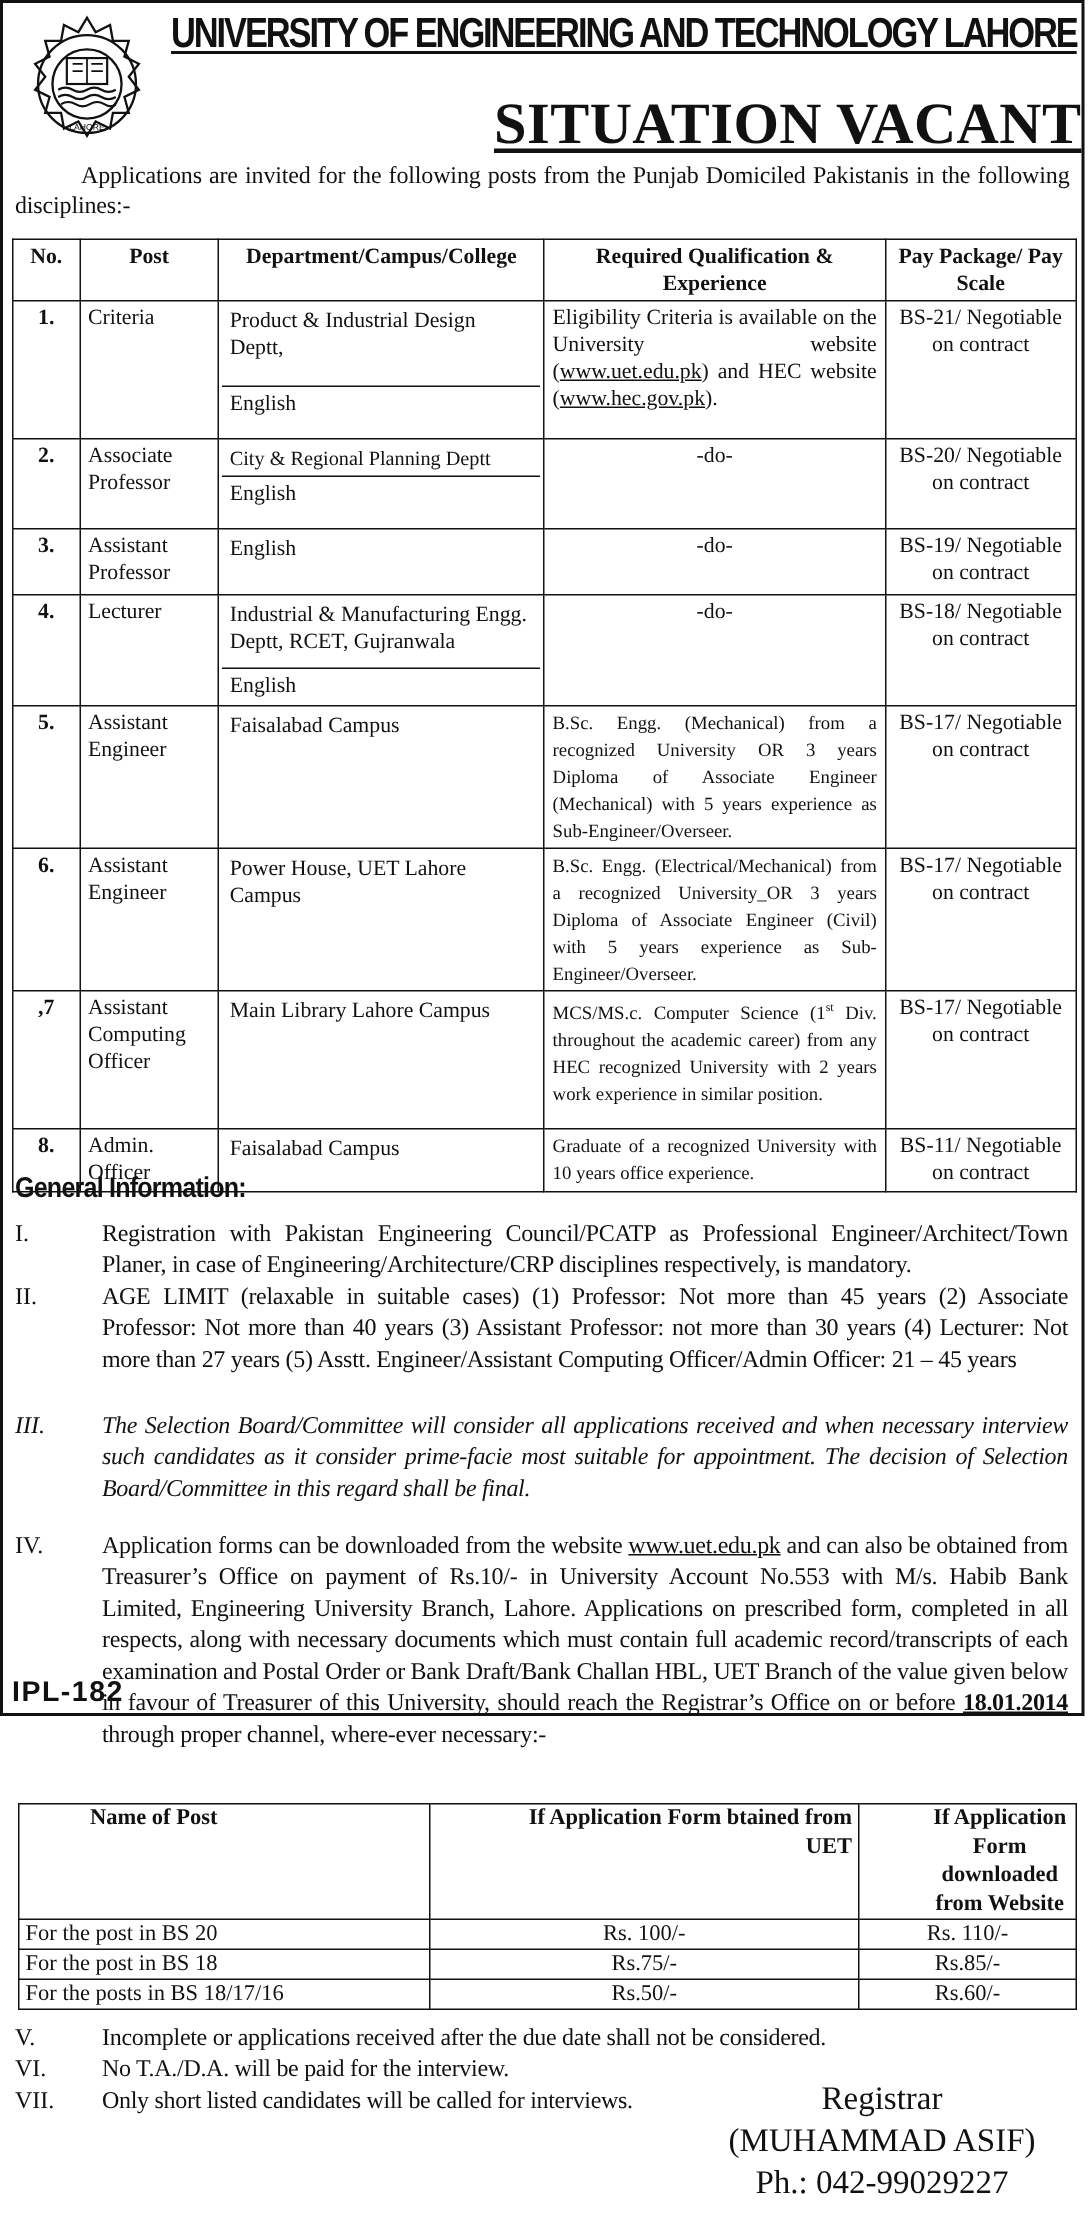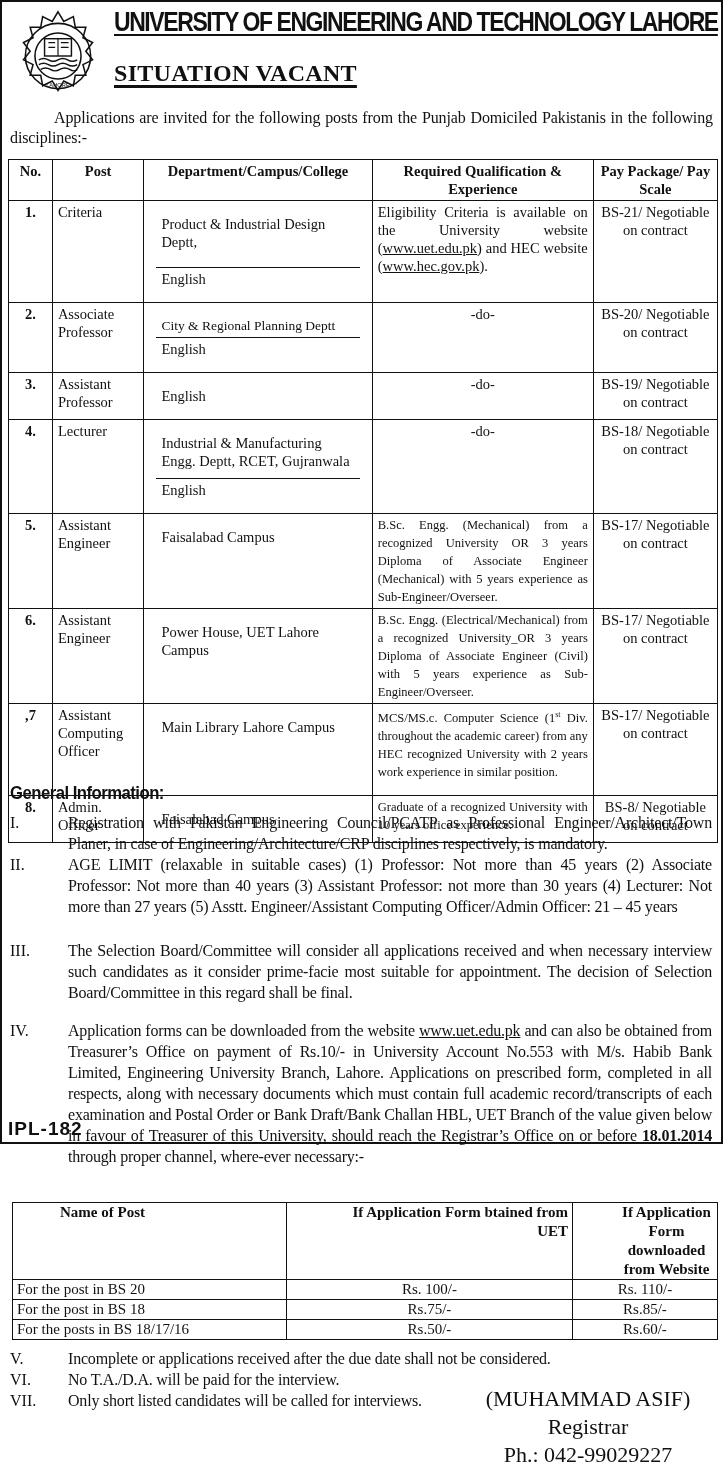--- a/index.html
+++ b/index.html
@@ -1,29 +1,29 @@
 <!DOCTYPE html>
 <html><head>
 <meta charset="utf-8">
 <style>
   html, body { margin: 0; padding: 0; background: #fff; }
   body { width: 727px; height: 1480px; overflow: hidden; font-family: "Liberation Serif", serif; color: #111; }
   .page { position: relative; width: 723px; height: 1144px; border: 2px solid #111; box-sizing: border-box; }
   .header { position: relative; height: 100px; }
   .logo { position: absolute; left: 6px; top: 6px; width: 100px; height: 96px; }
   .uni-title { position: absolute; left: 112px; top: 4px; width: 604px; font-family: "Liberation Sans", sans-serif; font-weight: bold; font-size: 28px; letter-spacing: -1.7px; transform: scaleX(0.82); transform-origin: left top; white-space: nowrap; text-decoration: underline; text-decoration-thickness: 2px; text-underline-offset: 3px; }
-  .sit-title { position: absolute; left: 0; width: 100%; top: 58px; text-align: left; font-family: "Liberation Serif", serif; font-weight: bold; font-size: 24px; padding-left: 112px; box-sizing: border-box; text-decoration: underline; text-decoration-thickness: 3px; text-underline-offset: 4px; letter-spacing: 0.3px; }
+  .sit-title { position: absolute; left: 0; width: 100%; top: 58px; text-align: right; font-family: "Liberation Serif", serif; font-weight: bold; font-size: 39px; padding-left: 112px; box-sizing: border-box; text-decoration: underline; text-decoration-thickness: 3px; text-underline-offset: 4px; letter-spacing: 0.3px; }
   .intro { margin: 6px 8px 0 8px; font-size: 16px; line-height: 20px; text-align: justify; text-indent: 44px; letter-spacing: -0.1px; }
   table { border-collapse: collapse; }
   .posts { position: absolute; left: 6px; top: 157px; width: 710px; font-size: 14.5px; }
   .posts th, .posts td { border: 1.5px solid #111; vertical-align: top; padding: 2px 5px; line-height: 18px; }
   .posts th { font-weight: bold; font-size: 14.5px; text-align: center; height: 36px; }
   .c-no { width: 34px; text-align: center; font-weight: bold; }
   .c-post { width: 82px; }
-  .c-dept { width: 207px; padding: 12px !important; }
+  .c-dept { width: 207px; padding: 2px !important; }
   .c-qual { width: 219px; }
   .c-pay { width: 118px; text-align: center; }
   .dept-part { padding: 2px 5px; border-bottom: 1.5px solid #111; }
   .dept-part:last-child { border-bottom: none; }
   .qual-j { text-align: justify; }
   .qual-c { text-align: center; }
   .small { font-size: 12.5px; line-height: 15.5px; }
   .gi-title { position: absolute; left: 8px; top: 780px; font-family: "Liberation Sans", sans-serif; font-weight: bold; font-size: 19px; letter-spacing: -0.6px; transform: scaleX(0.88); transform-origin: left top; }
   .gi { position: absolute; left: 8px; width: 702px; font-size: 16px; line-height: 21px; }
   .gi .num { position: absolute; left: 0; top: 0; width: 50px; }
@@ -147,36 +147,36 @@
         <td class="c-pay">BS-17/ Negotiable on contract</td>
       </tr>
 
       <tr style="height:42px;">
         <td class="c-no">8.</td>
         <td class="c-post">Admin. Officer</td>
         <td class="c-dept">
           <div class="dept-part">Faisalabad Campus</div>
         </td>
         <td class="c-qual qual-j small">Graduate of a recognized University with 10 years office experience.</td>
-        <td class="c-pay">BS-8/ Negotiable on contract</td>
+        <td class="c-pay">BS-11/ Negotiable on contract</td>
       </tr>
     </tbody>
   </table>
 
   <div class="gi-title">General Information:</div>
 
   <div class="gi" style="top:810px;">
     <span class="num">I.</span>
     <div class="txt">Registration with Pakistan Engineering Council/PCATP as Professional Engineer/Architect/Town Planer, in case of Engineering/Architecture/CRP disciplines respectively, is mandatory.</div>
   </div>
   <div class="gi" style="top:852px;">
     <span class="num">II.</span>
     <div class="txt">AGE LIMIT (relaxable in suitable cases) (1) Professor: Not more than 45 years (2) Associate Professor: Not more than 40 years (3) Assistant Professor: not more than 30 years (4) Lecturer: Not more than 27 years (5) Asstt. Engineer/Assistant Computing Officer/Admin Officer: 21 – 45 years</div>
   </div>
-  <div class="gi" style="top:938px;">
+  <div class="gi" style="top:938px;font-style:italic;">
     <span class="num">III.</span>
     <div class="txt">The Selection Board/Committee will consider all applications received and when necessary interview such candidates as it consider prime-facie most suitable for appointment. The decision of Selection Board/Committee in this regard shall be final.</div>
   </div>
   <div class="gi" style="top:1018px;">
     <span class="num">IV.</span>
     <div class="txt"><span>Application forms can be downloaded from the website </span><a class="u" style="color:#111;">www.uet.edu.pk</a><span> and can also be obtained from Treasurer’s Office on payment of Rs.10/- in University Account No.553 with M/s. Habib Bank Limited, Engineering University Branch, Lahore. Applications on prescribed form, completed in all respects, along with necessary documents which must contain full academic record/transcripts of each examination and Postal Order or Bank Draft/Bank Challan HBL, UET Branch of the value given below in favour of Treasurer of this University, should reach the Registrar’s Office on or before </span><span class="ub">18.01.2014</span><span> through proper channel, where-ever necessary:-</span></div>
   </div>
 
   <table class="fees">
     <thead>
@@ -212,19 +212,19 @@
   <div class="gi" style="top:1367px;">
     <span class="num">VI.</span>
     <div class="txt">No T.A./D.A. will be paid for the interview.</div>
   </div>
   <div class="gi" style="top:1388px; width:470px;">
     <span class="num">VII.</span>
     <div class="txt">Only short listed candidates will be called for interviews.</div>
   </div>
 
   <div class="sign">
+    <div>Registrar</div>
     <div>(MUHAMMAD ASIF)</div>
-    <div>Registrar</div>
     <div>Ph.: 042-99029227</div>
   </div>
 
   <div class="ipl">IPL-182</div>
 </div>
 
 </body></html>

